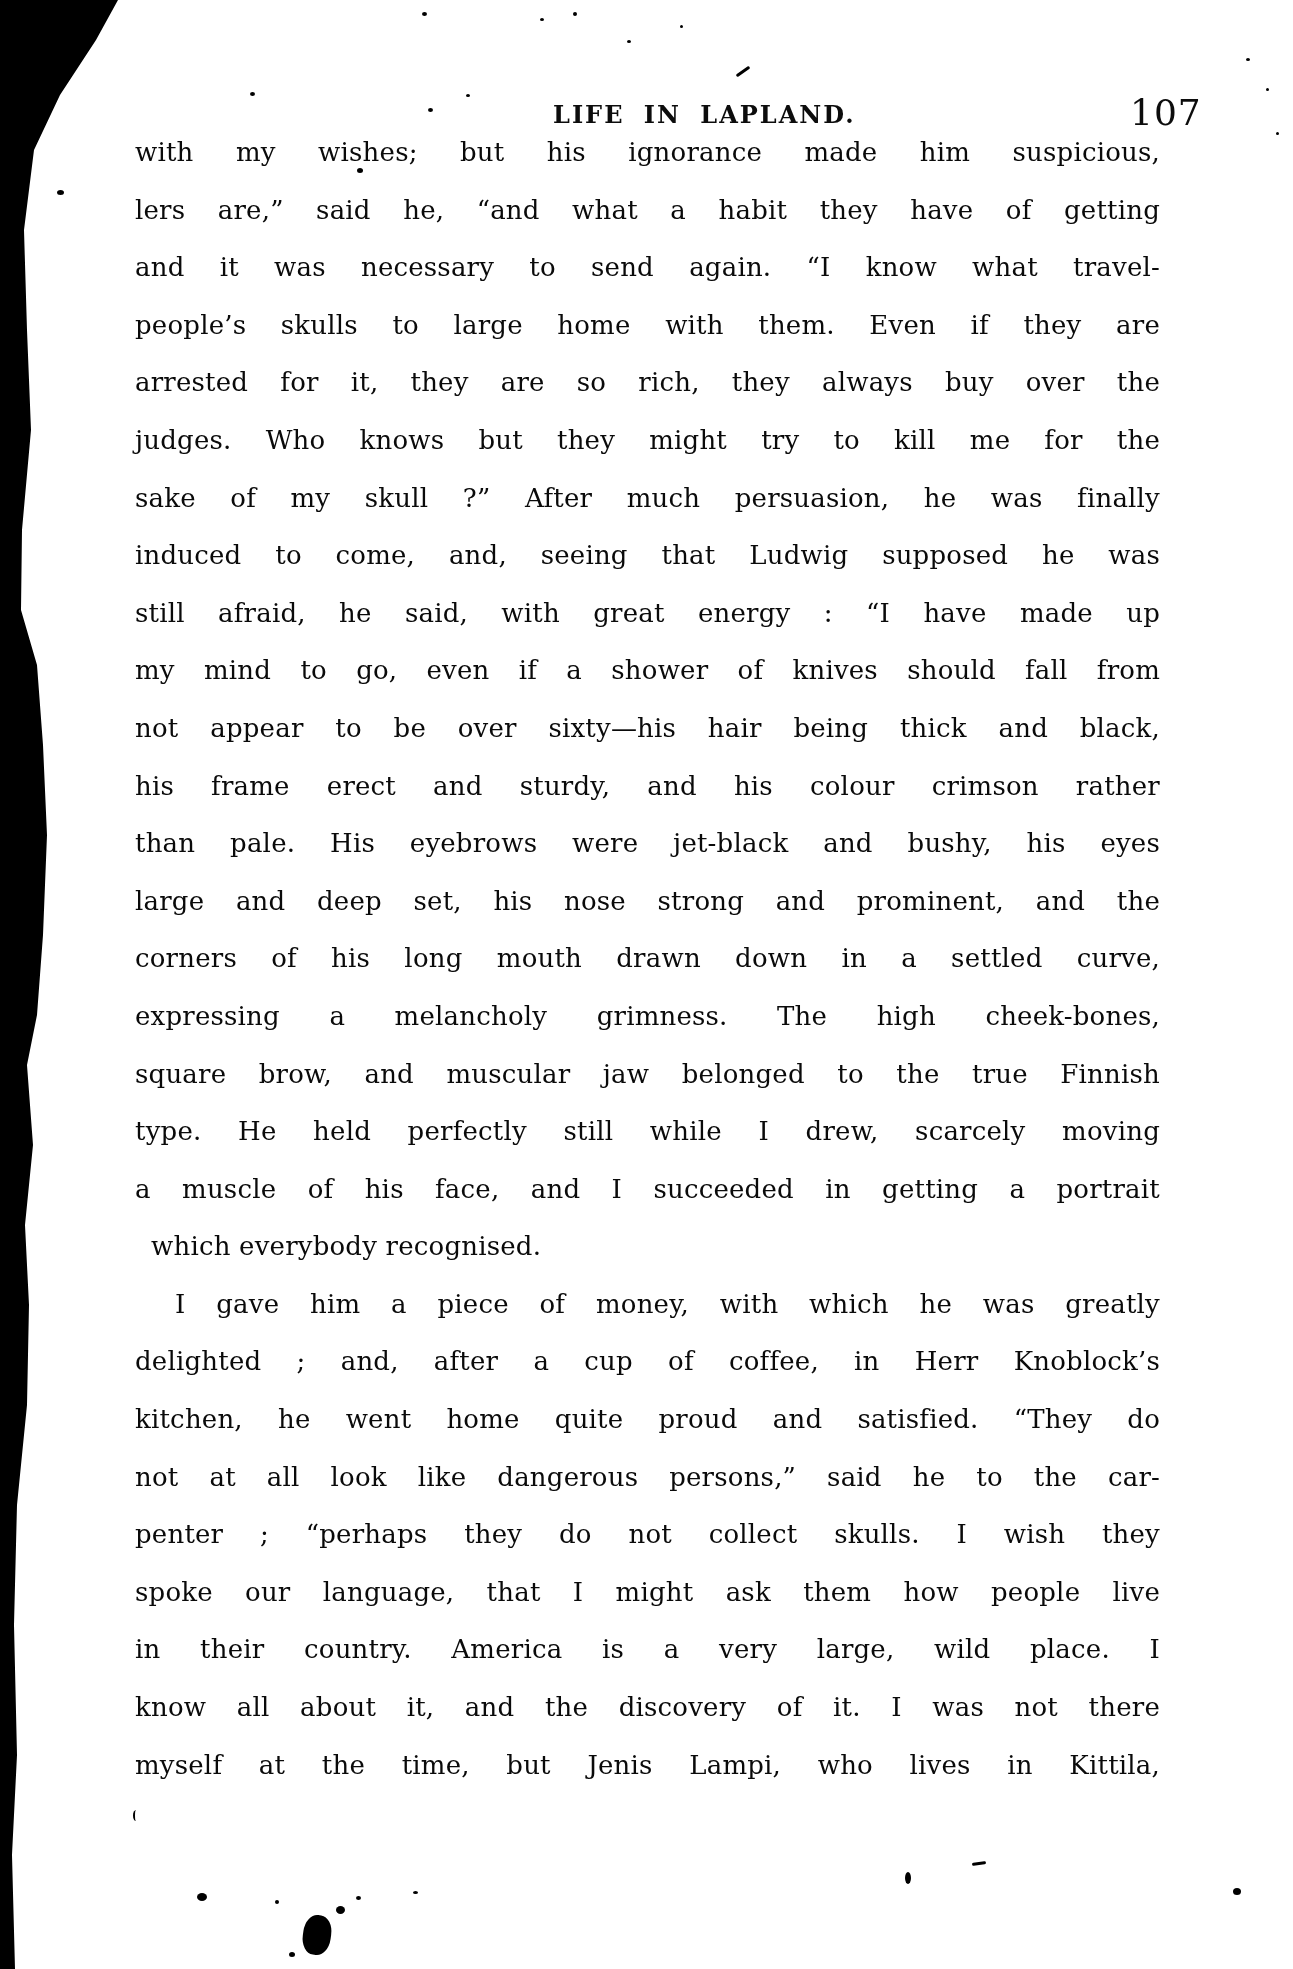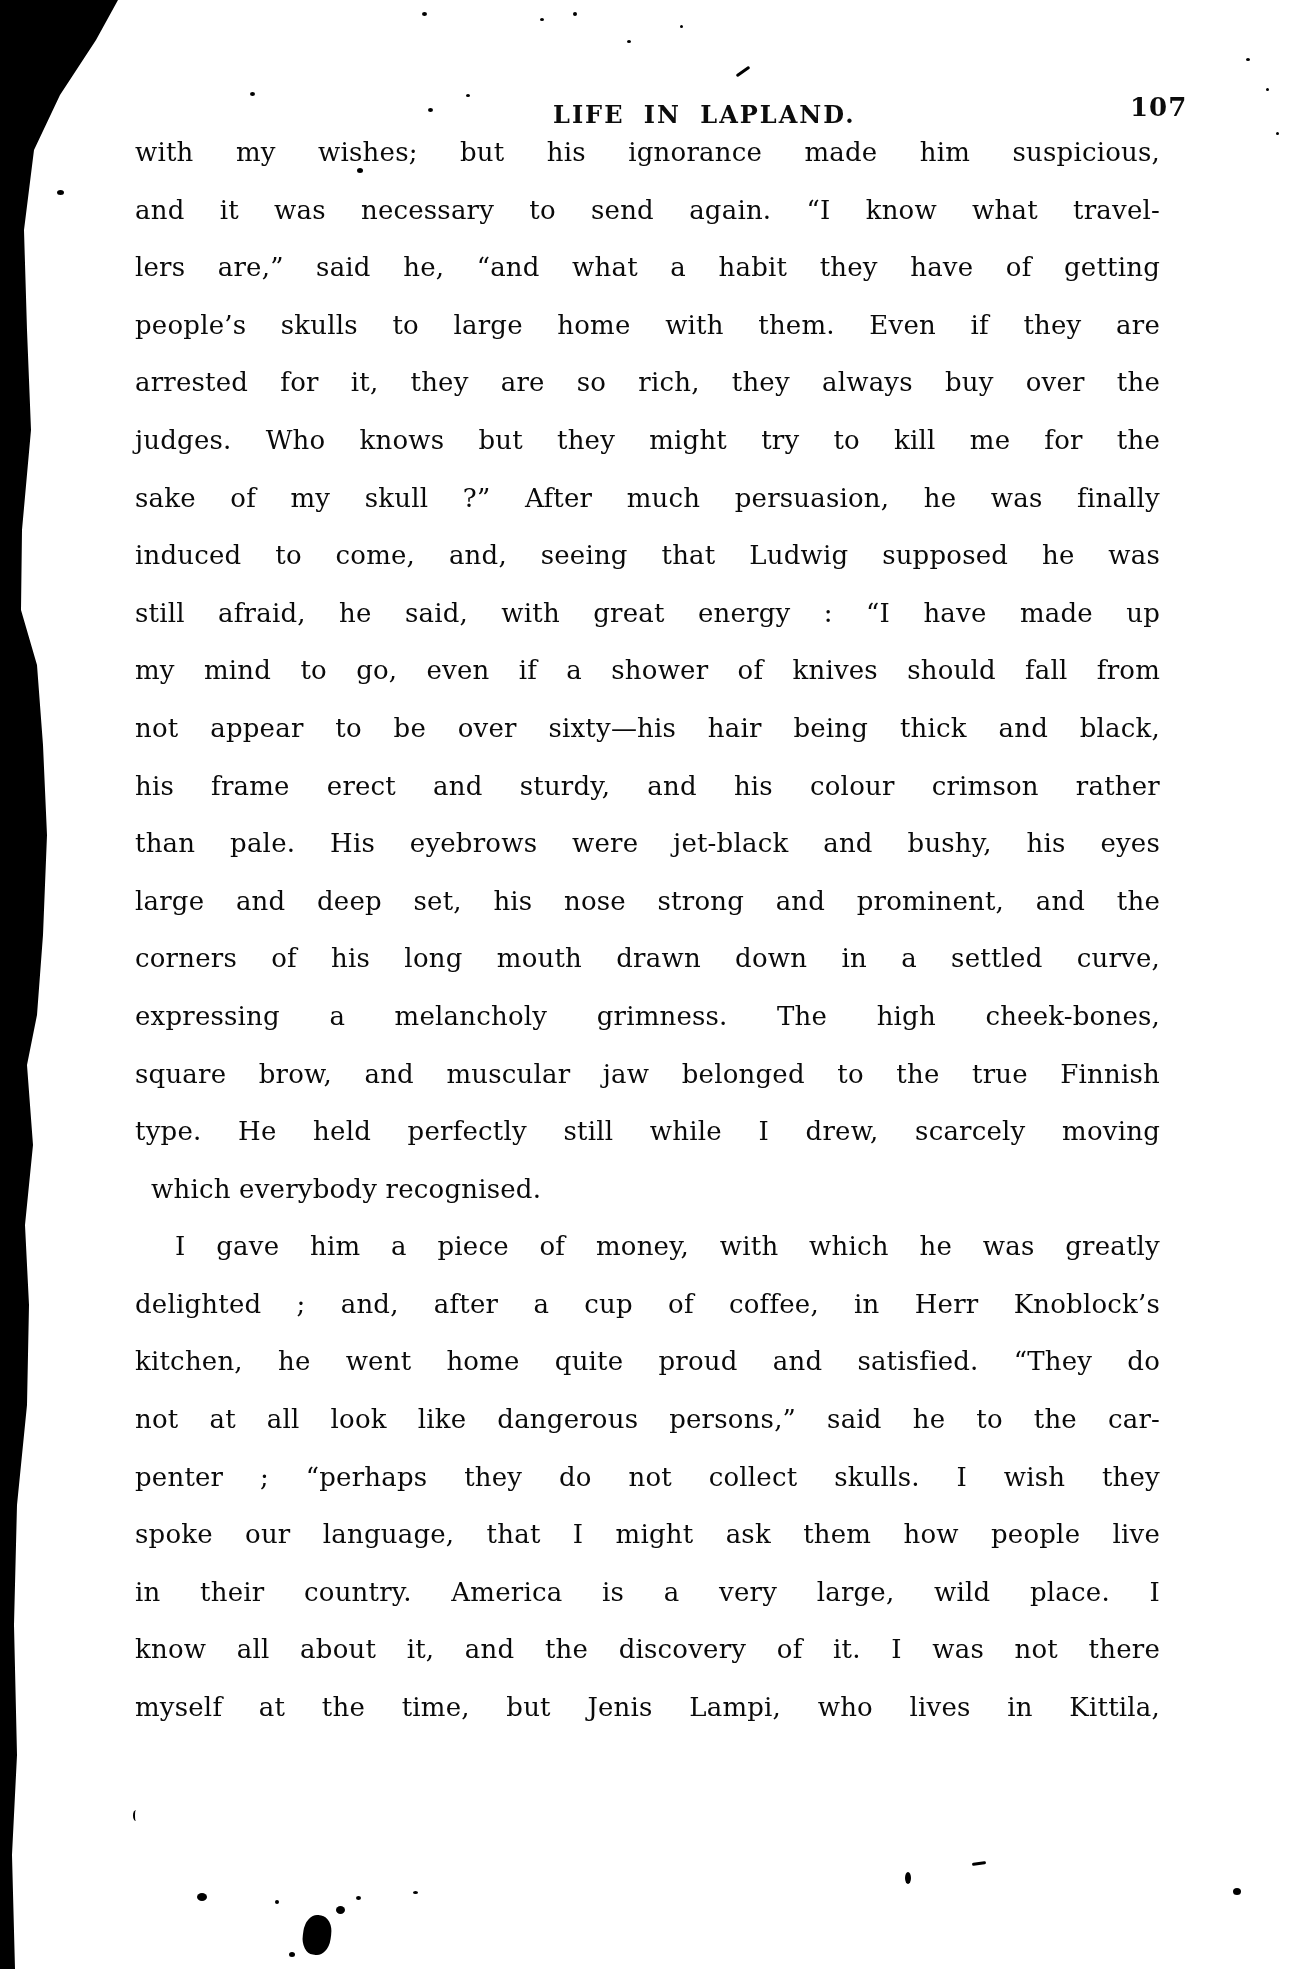--- a/index.html
+++ b/index.html
@@ -20,21 +20,21 @@
       29px 1305px,27px 1405px,17px 1505px,14px 1625px,17px 1755px,12px 1855px,
       15px 1969px,0 1969px);
   }
   .running-title{
     position:absolute;left:553px;top:100px;
     font-size:24px;font-weight:bold;color:#0c0c0c;
     letter-spacing:2px;word-spacing:9px;white-space:nowrap;
   }
   .page-number{
     position:absolute;left:1130px;top:92px;
-    font-size:26px;font-weight:bold;color:#0c0c0c;letter-spacing:1px;
+    font-size:36px;font-weight:normal;color:#0c0c0c;letter-spacing:1px;
   }
   .body-block{
     position:absolute;left:135px;top:124px;width:1025px;
   }
   .ln{
     height:57.6px;line-height:57.6px;
     font-size:26px;color:#0a0a0a;
     text-align:justify;text-align-last:justify;
     letter-spacing:0.2px;
   }
@@ -51,37 +51,38 @@
 <div class="page">
 
   <div class="gutter"></div>
 
   <div class="running-title">LIFE IN LAPLAND.</div>
 
   <div class="page-number">107</div>
 
   <div class="body-block">
     <div class="ln">with my wishes; but his ignorance made him suspicious,</div>
+    <div class="ln">lers are,” said he, “and what a habit they have of getting</div>
     <div class="ln">and it was necessary to send again. “I know what travel-</div>
-    <div class="ln">lers are,” said he, “and what a habit they have of getting</div>
     <div class="ln">people’s skulls to large home with them. Even if they are</div>
     <div class="ln">arrested for it, they are so rich, they always buy over the</div>
     <div class="ln">judges. Who knows but they might try to kill me for the</div>
     <div class="ln">sake of my skull ?” After much persuasion, he was finally</div>
     <div class="ln">induced to come, and, seeing that Ludwig supposed he was</div>
     <div class="ln">still afraid, he said, with great energy : “I have made up</div>
     <div class="ln">my mind to go, even if a shower of knives should fall from</div>
     <div class="ln">not appear to be over sixty—his hair being thick and black,</div>
     <div class="ln">his frame erect and sturdy, and his colour crimson rather</div>
     <div class="ln">than pale. His eyebrows were jet-black and bushy, his eyes</div>
     <div class="ln">large and deep set, his nose strong and prominent, and the</div>
     <div class="ln">corners of his long mouth drawn down in a settled curve,</div>
     <div class="ln">expressing a melancholy grimness. The high cheek-bones,</div>
     <div class="ln">square brow, and muscular jaw belonged to the true Finnish</div>
     <div class="ln">type. He held perfectly still while I drew, scarcely moving</div>
+    <div class="ln">a muscle of his face, and I succeeded in getting a portrait</div>
     <div class="ln short">which everybody recognised.</div>
     <div class="ln indent">I gave him a piece of money, with which he was greatly</div>
     <div class="ln">delighted ; and, after a cup of coffee, in Herr Knoblock’s</div>
     <div class="ln">kitchen, he went home quite proud and satisfied. “They do</div>
     <div class="ln">not at all look like dangerous persons,” said he to the car-</div>
     <div class="ln">penter ; “perhaps they do not collect skulls. I wish they</div>
     <div class="ln">spoke our language, that I might ask them how people live</div>
     <div class="ln">in their country. America is a very large, wild place. I</div>
     <div class="ln">know all about it, and the discovery of it. I was not there</div>
     <div class="ln">myself at the time, but Jenis Lampi, who lives in Kittila,</div>

